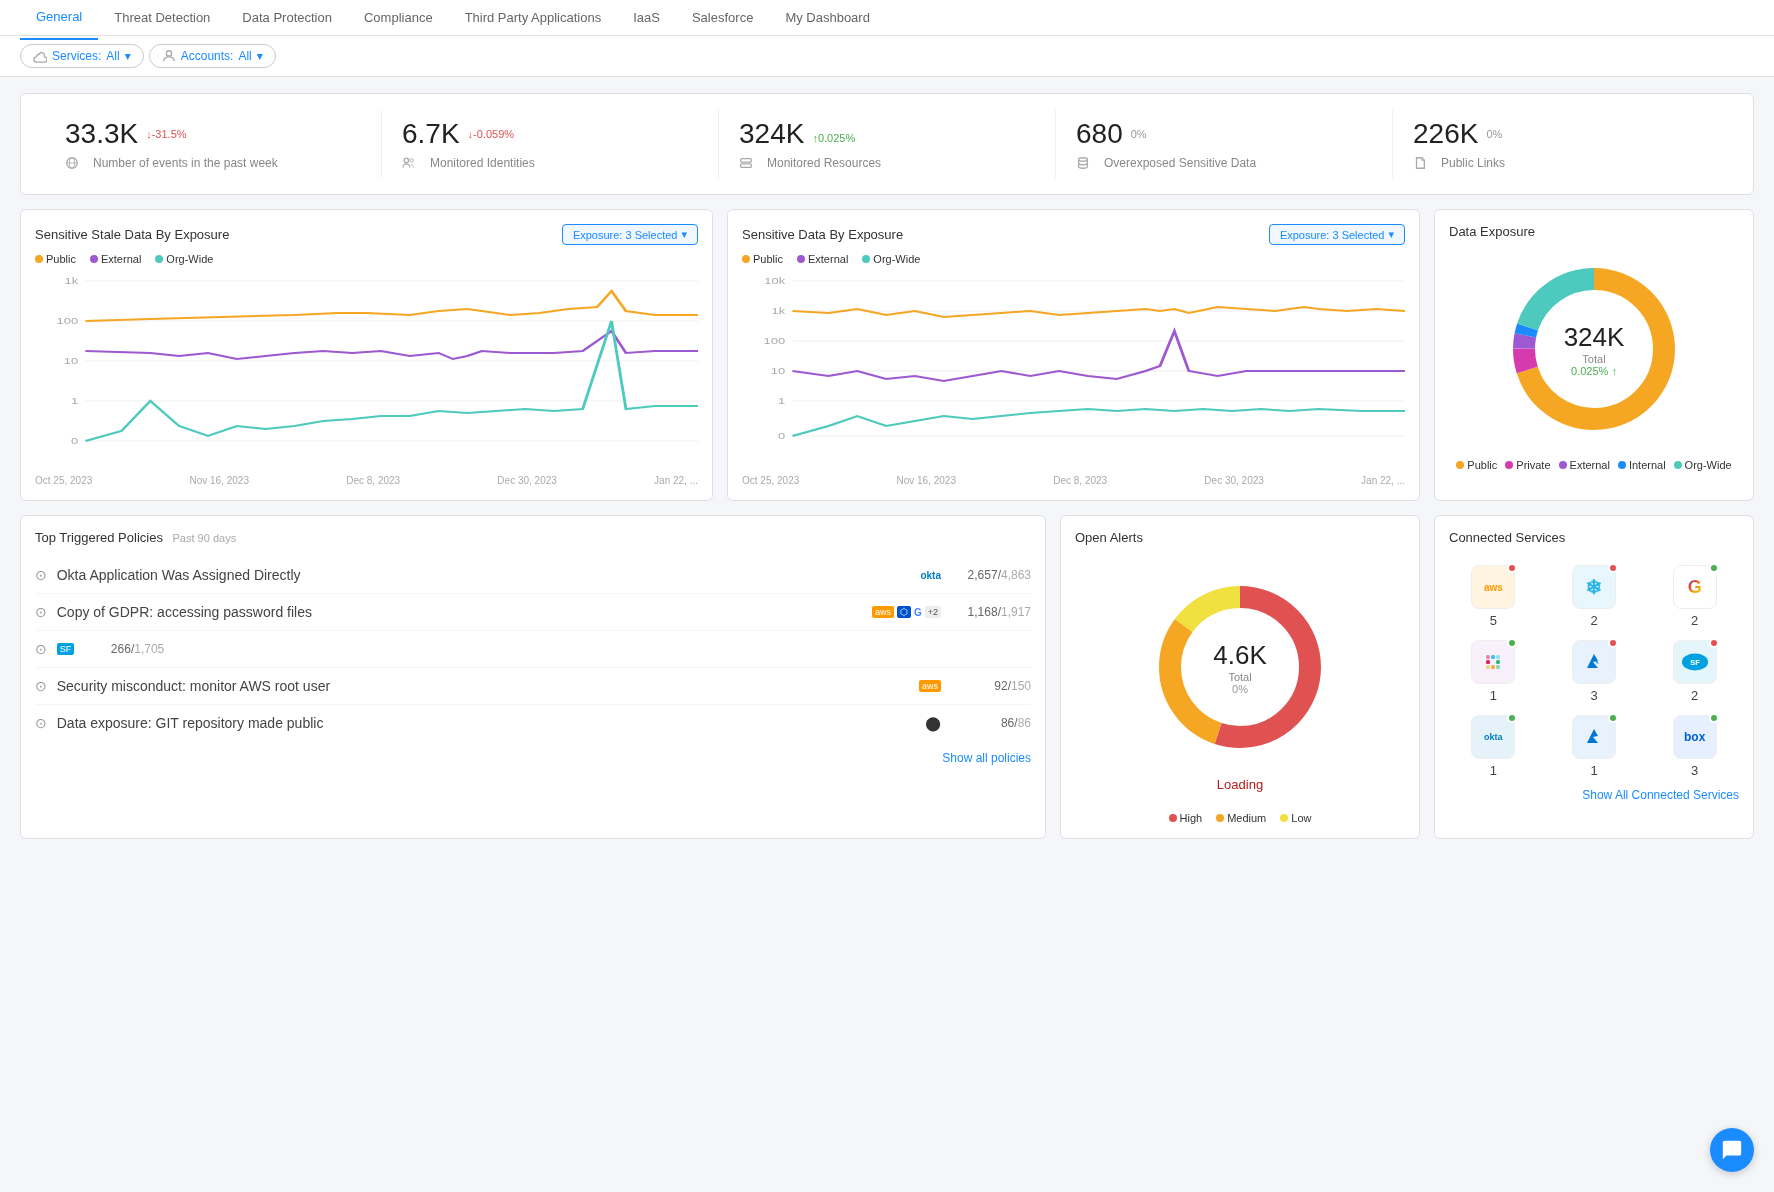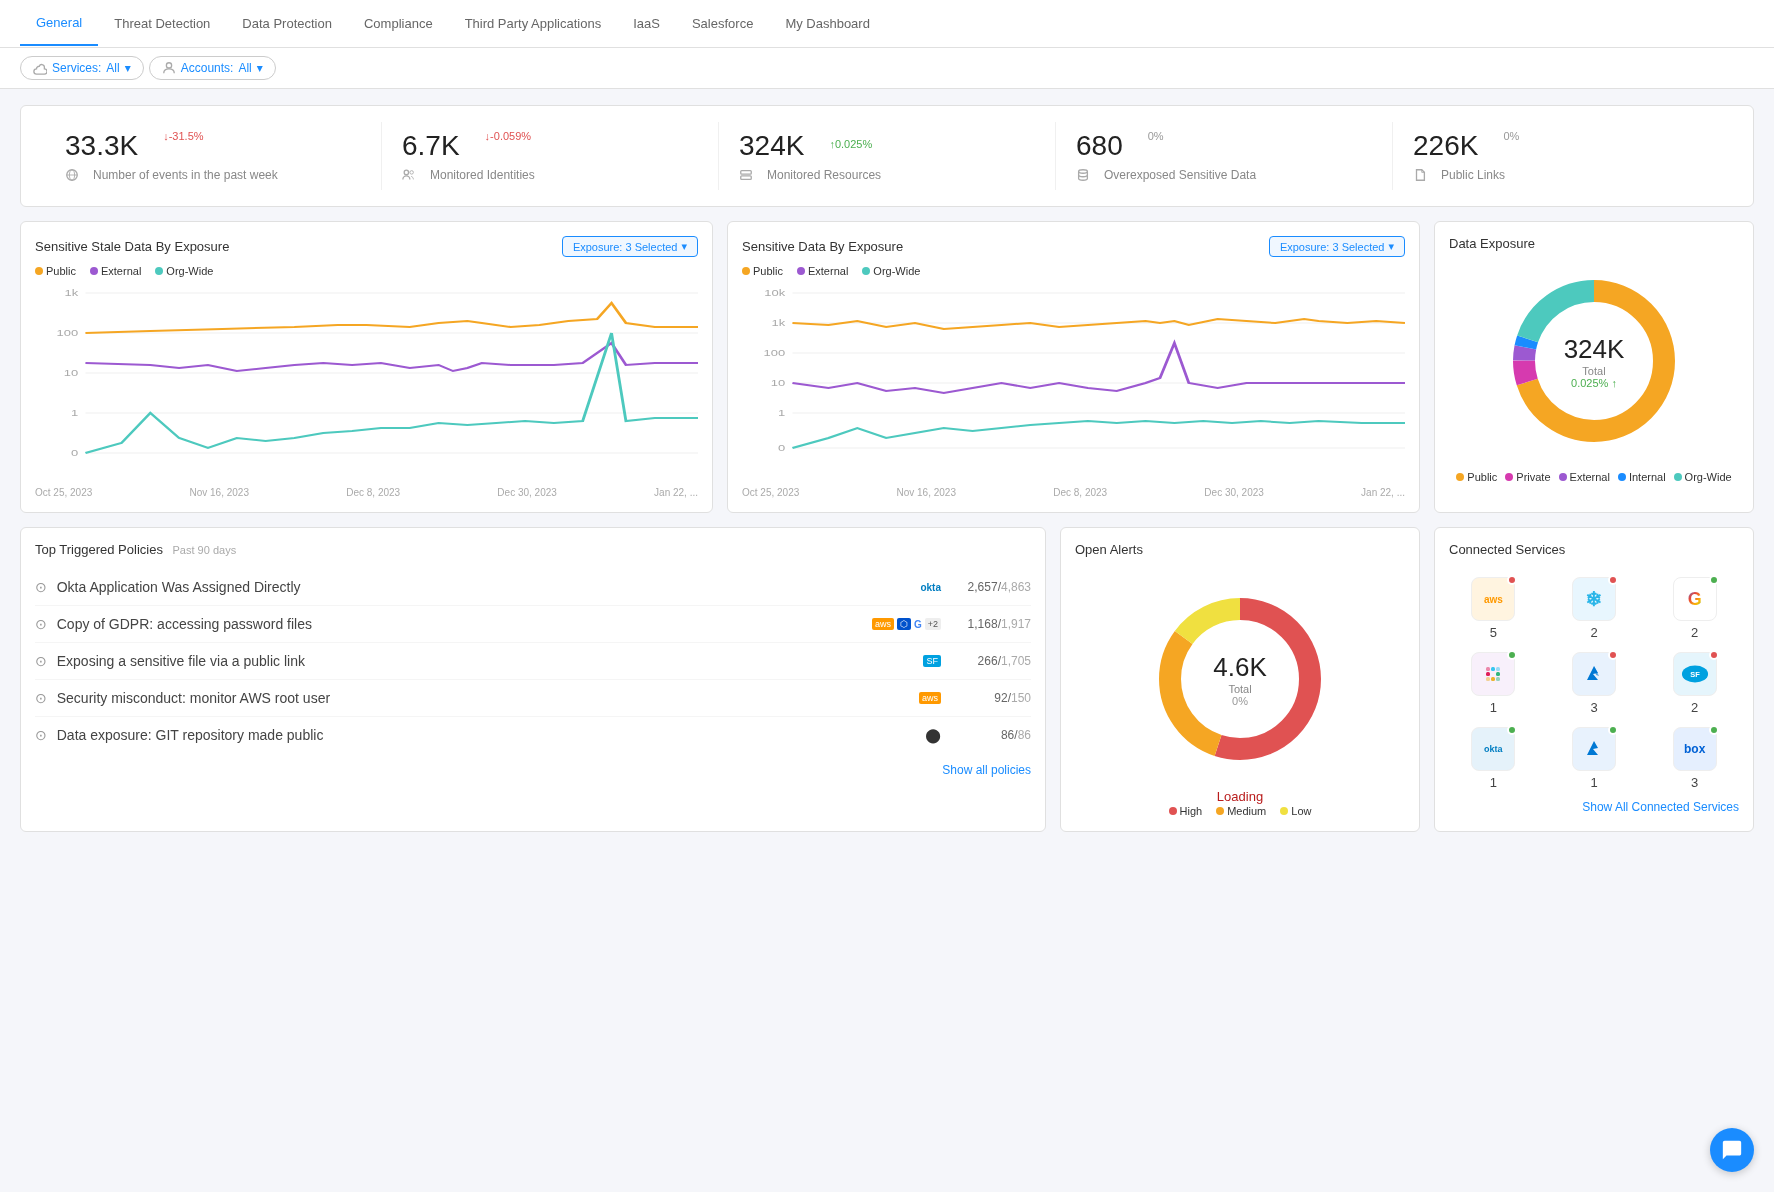--- a/index.html
+++ b/index.html
@@ -1,35 +1,35 @@
 <!DOCTYPE html>
 <html><head>
   <meta charset="utf-8">
   <style>
     * { box-sizing: border-box; margin: 0; padding: 0; }
     body { font-family: -apple-system, BlinkMacSystemFont, 'Segoe UI', Arial, sans-serif; background: #f5f6fa; color: #333; font-size: 13px; }
 
     
-    .nav-bar { background: #fff; border-bottom: 1px solid #e0e0e0; display: flex; align-items: center; padding: 4px 20px; height: 48px; }
+    .nav-bar { background: #fff; border-bottom: 1px solid #e0e0e0; display: flex; align-items: center; padding: 4px 20px; height: 36px; }
     .nav-tab { padding: 14px 16px; cursor: pointer; color: #666; font-size: 13px; position: relative; white-space: nowrap; }
     .nav-tab.active { color: #1a8cff; border-bottom: 2px solid #1a8cff; font-weight: 500; }
 
     
     .filter-bar { background: #fff; border-bottom: 1px solid #e0e0e0; padding: 8px 20px; display: flex; gap: 5px; align-items: center; }
     .filter-pill { border: 1px solid #ccc; border-radius: 20px; padding: 4px 12px; font-size: 12px; cursor: pointer; display: flex; align-items: center; gap: 5px; background: #fff; }
     .filter-pill span { color: #1a8cff; font-weight: 500; }
 
     
     .content { padding: 16px 20px; display: flex; flex-direction: column; gap: 14px; }
 
     
     .stats-card { background: #fff; border: 1px solid #e0e0e0; border-radius: 6px; padding: 16px 24px; display: flex; gap: 0; }
     .stat-item { flex: 1; padding: 8px 20px; border-right: 1px solid #f0f0f0; }
     .stat-item:last-child { border-right: none; }
-    .stat-value { font-size: 28px; font-weight: 300; color: #222; display: flex; align-items: flex-start; gap: 25px; }
+    .stat-value { font-size: 28px; font-weight: 300; color: #222; display: flex; align-items: center; gap: 8px; }
     .stat-delta { font-size: 11px; }
     .stat-delta.neg { color: #e05252; }
     .stat-delta.pos { color: #4caf50; margin-top: 8px; }
     .stat-delta.neutral { color: #999; }
     .stat-label { font-size: 12px; color: #888; margin-top: 6px; display: flex; align-items: center; gap: 14px; }
 
     
     .charts-row { display: grid; grid-template-columns: 1fr 1fr 320px; gap: 14px; }
     .chart-card { background: #fff; border: 1px solid #e0e0e0; border-radius: 6px; padding: 14px; }
     .chart-title { font-size: 13px; font-weight: 500; color: #333; margin-bottom: 8px; display: flex; justify-content: space-between; align-items: center; }
@@ -63,21 +63,21 @@
     .policy-name { flex: 1; font-size: 14px; color: #444; }
     .policy-logos { display: flex; gap: 3px; align-items: center; }
     .policy-count { font-size: 12px; color: #666; text-align: right; min-width: 80px; }
     .policy-count em { color: #aaa; font-style: normal; }
     .show-all-link { color: #1a8cff; font-size: 12px; cursor: pointer; text-align: right; display: block; margin-top: 10px; }
 
     
     .alerts-card { display: flex; flex-direction: column; }
     .alerts-donut-wrap { display: flex; align-items: center; justify-content: center; flex: 1; position: relative; margin-top: 10px; }
     .loading-text { font-size: 13px; color: #b91c1c; text-align: center; margin-top: 10px; }
-    .alerts-legend { display: flex; gap: 14px; justify-content: center; font-size: 11px; margin-top: 1px; }
+    .alerts-legend { display: flex; gap: 14px; justify-content: center; font-size: 11px; margin-top: 20px; }
 
     
     .services-grid { display: grid; grid-template-columns: repeat(3, 1fr); gap: 12px; margin-top: 8px; }
     .service-item { display: flex; flex-direction: column; align-items: center; gap: 4px; position: relative; }
     .service-logo { width: 44px; height: 44px; border-radius: 8px; display: flex; align-items: center; justify-content: center; font-size: 16px; font-weight: bold; background: #f5f5f5; border: 1px solid #eee; position: relative; }
     .service-count { font-size: 13px; color: #444; }
     .service-dot { width: 10px; height: 10px; border-radius: 50%; position: absolute; top: -3px; right: -3px; border: 2px solid #fff; }
     .dot-green { background: #4caf50; }
     .dot-red { background: #e05252; }
 
@@ -342,21 +342,20 @@
           <span style="font-size:10px;color:#4285f4;font-weight:bold;">G</span>
           <span style="font-size:9px;background:#eee;color:#555;padding:1px 3px;border-radius:2px;">+2</span>
         </div>
         <span class="policy-count">
           <span>1,168</span>/<em>1,917</em>
         </span>
       </div>
 
       <div class="policy-row">
         <span class="policy-icon">⊙</span>
-        <span class="policy-name">Exposing a sensitive file via a public link</span>
         <div class="policy-logos">
           <span style="font-size:9px;background:#00a1e0;color:#fff;padding:1px 3px;border-radius:2px;">SF</span>
         </div>
         <span class="policy-count">
           <span>266</span>/<em>1,705</em>
         </span>
       </div>
 
       <div class="policy-row">
         <span class="policy-icon">⊙</span>

